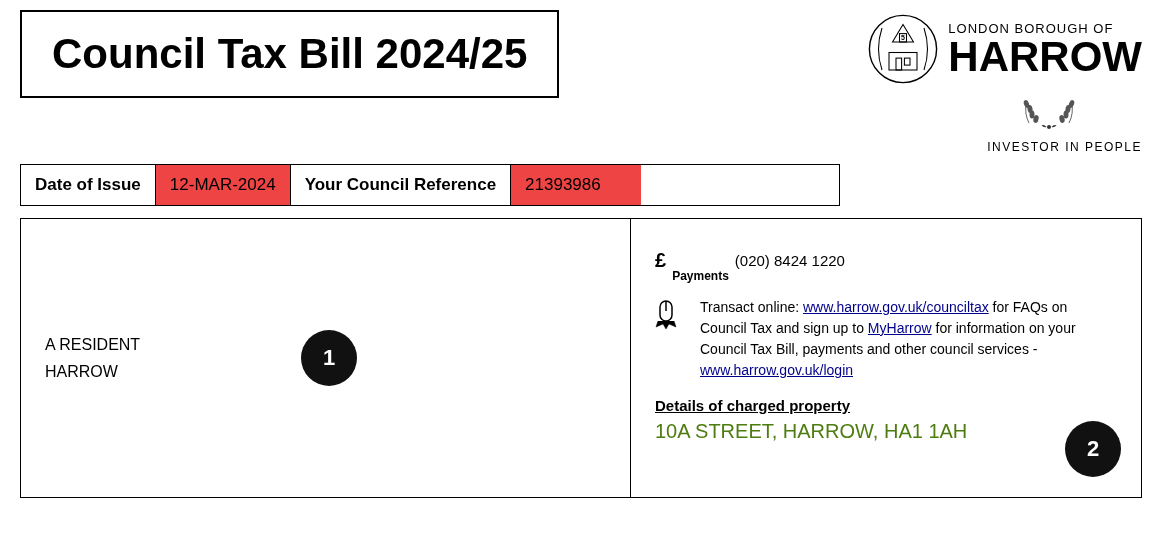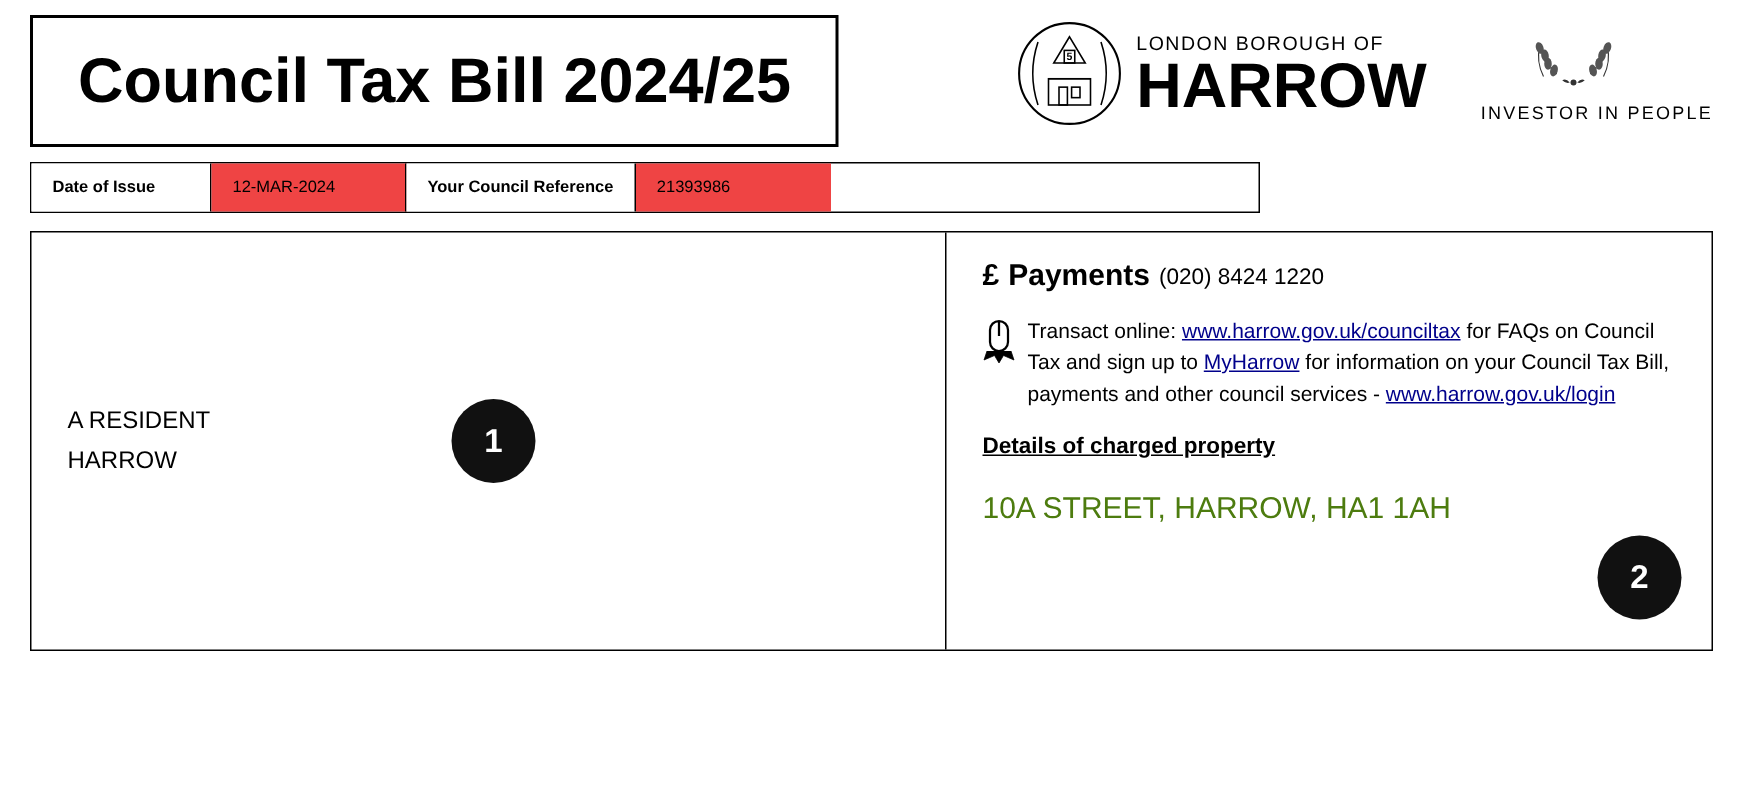--- a/index.html
+++ b/index.html
@@ -35,21 +35,22 @@
 
     .title-box h1 {
       font-size: 42px;
       font-weight: 900;
       color: #000;
       white-space: nowrap;
     }
 
     .logo-section {
       display: flex;
-      align-items: center;
+      flex-direction: column;
+      align-items: flex-end;
       gap: 4px;
       padding-top: 4px;
     }
 
     .logo-top {
       display: flex;
       align-items: center;
       gap: 10px;
     }
 
@@ -99,21 +100,21 @@
       border: 1px solid #000;
       max-width: 820px;
       margin-bottom: 12px;
     }
 
     .info-cell {
       padding: 10px 14px;
       border-right: 1px solid #000;
       display: flex;
       align-items: center;
-      font-size: 11px;
+      font-size: 17px;
     }
 
     .info-cell:last-child {
       border-right: none;
     }
 
     .info-cell.label {
       font-weight: bold;
       background: #fff;
       min-width: 120px;
@@ -179,31 +180,32 @@
     }
 
     .pound-icon {
       font-size: 20px;
       font-weight: bold;
       color: #000;
     }
 
     .payments-label {
       font-weight: bold;
-      font-size: 20px;
+      font-size: 12px;
+      margin-top: 32px;
     }
 
     .phone-number {
       font-size: 15px;
       font-weight: normal;
     }
 
     .online-section {
       display: flex;
-      gap: 8px;
+      gap: 23px;
       margin-bottom: 16px;
       font-size: 14px;
       line-height: 1.5;
     }
 
     .mouse-icon {
       flex-shrink: 0;
       margin-top: 2px;
     }
 
@@ -217,21 +219,21 @@
       cursor: pointer;
     }
 
     .details-section {
       font-size: 15px;
     }
 
     .details-label {
       font-weight: bold;
       text-decoration: underline;
-      margin-bottom: 22px;
+      margin-bottom: 6px;
     }
 
     .property-address {
       font-size: 20px;
       color: #4d7c0f;
     }
 
     .circle-badge-2 {
       width: 56px;
       height: 56px;

